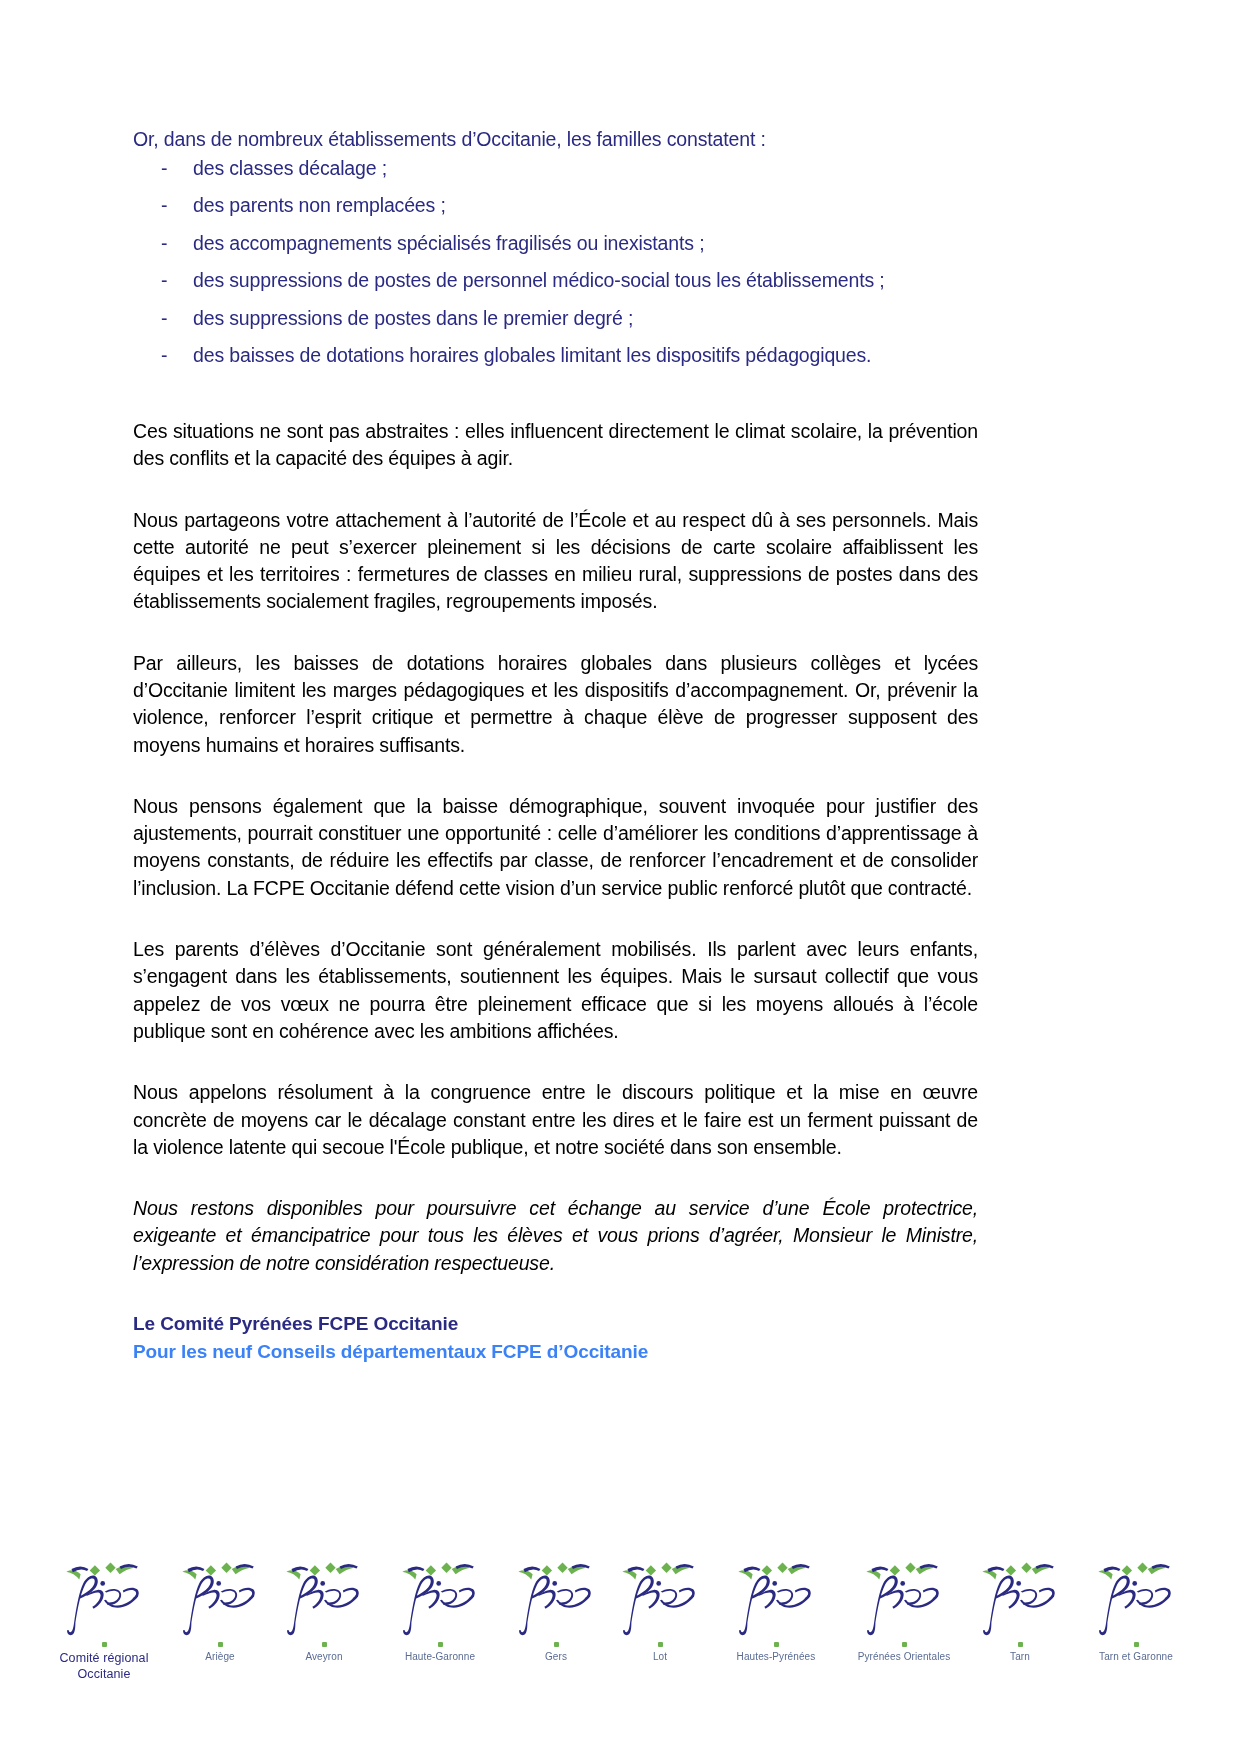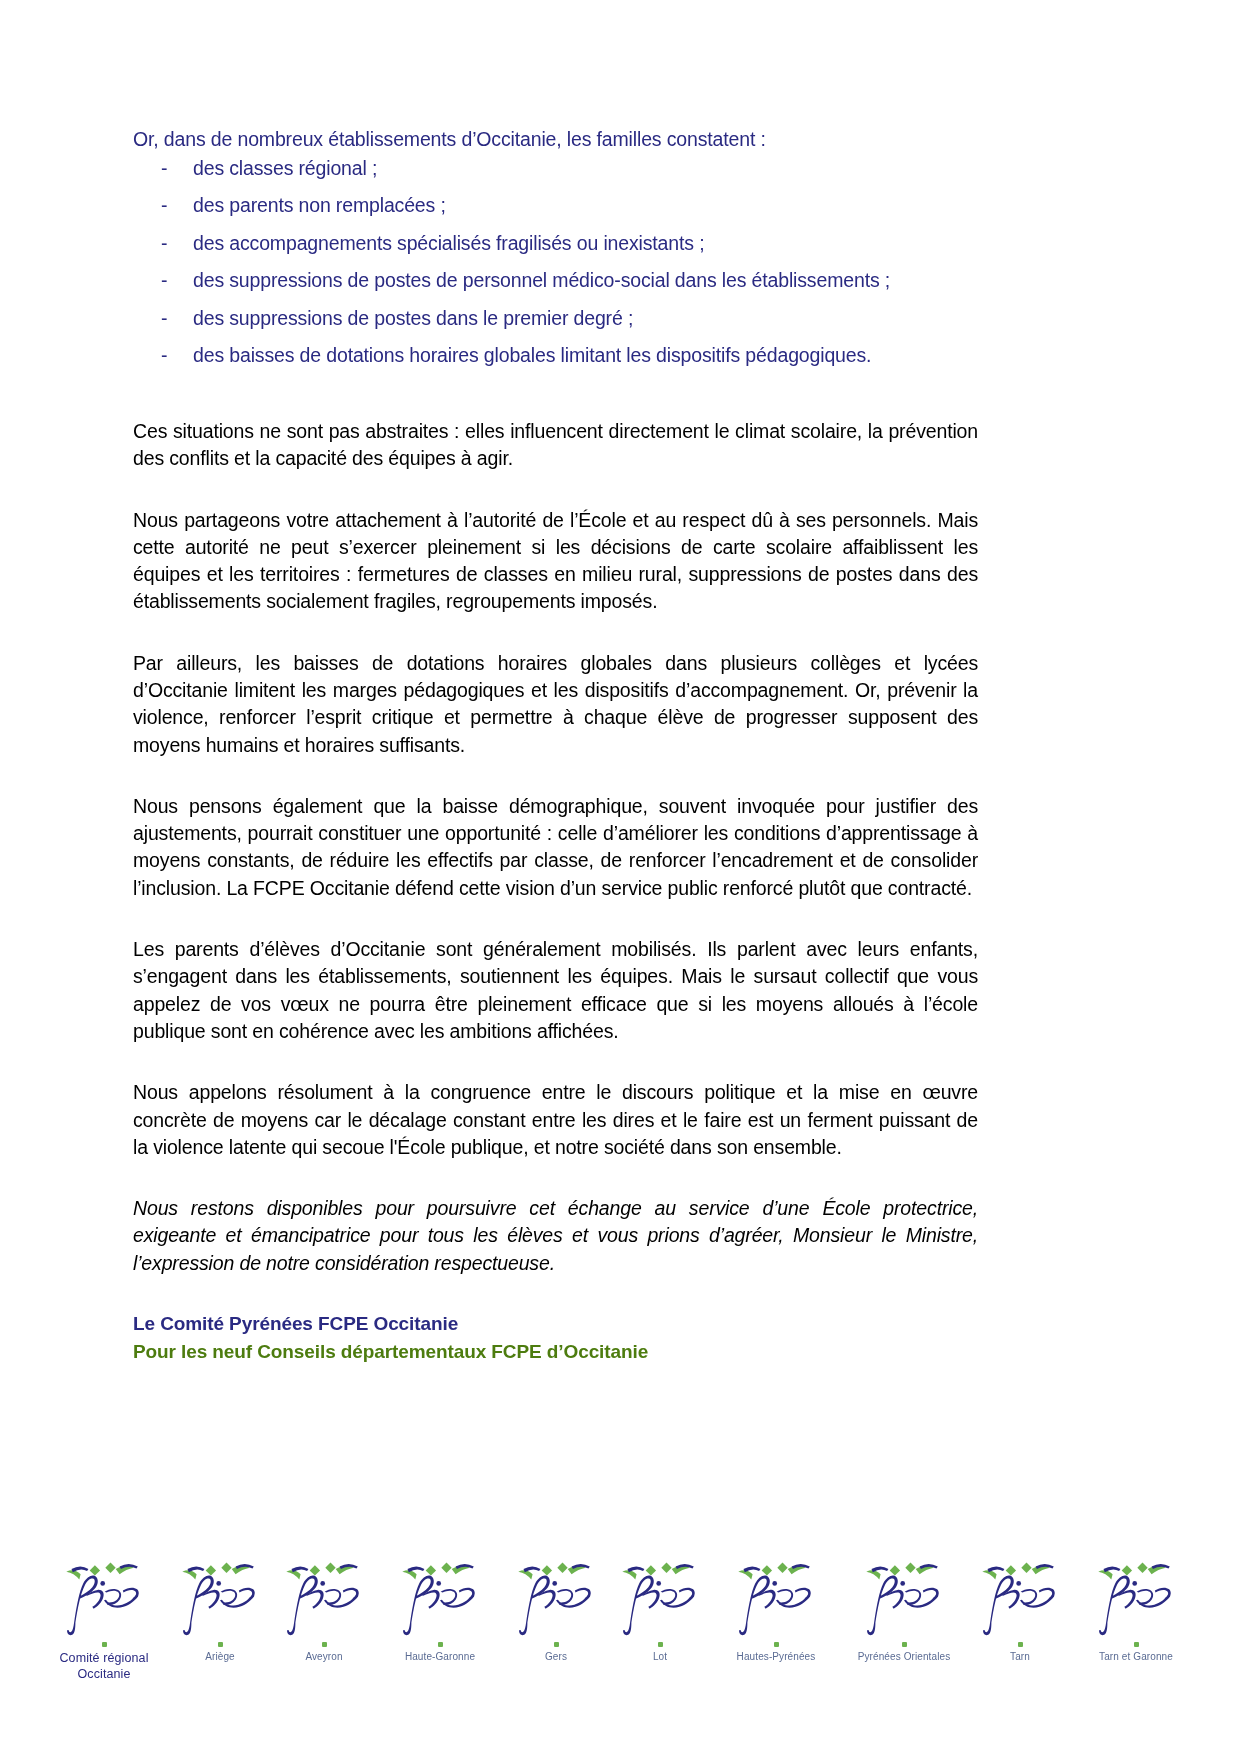--- a/index.html
+++ b/index.html
@@ -85,21 +85,21 @@
   .sig-line1 {
     font-size: 19px;
     font-weight: bold;
     color: #2a2a82;
     letter-spacing: -0.1px;
     margin: 0 0 6px 0;
   }
   .sig-line2 {
     font-size: 19px;
     font-weight: bold;
-    color: #4d7c0f;
+    color: #3b82f6;
     letter-spacing: -0.1px;
     margin: 0;
   }
 
   
   .logo-strip {
     position: absolute;
     left: 40px;
     top: 1558px;
     width: 1160px;
@@ -145,33 +145,33 @@
 
 <div class="page">
 
   <div class="content">
 
     <p class="lead">Or, dans de nombreux établissements d’Occitanie, les familles constatent :</p>
 
     <ul class="bullets">
       <li>
         <span class="dash">-</span>
-        <span class="btext">des classes régional ;</span>
+        <span class="btext">des classes décalage ;</span>
       </li>
       <li>
         <span class="dash">-</span>
         <span class="btext">des parents non remplacées ;</span>
       </li>
       <li>
         <span class="dash">-</span>
         <span class="btext">des accompagnements spécialisés fragilisés ou inexistants ;</span>
       </li>
       <li>
         <span class="dash">-</span>
-        <span class="btext">des suppressions de postes de personnel médico-social dans les établissements ;</span>
+        <span class="btext">des suppressions de postes de personnel médico-social tous les établissements ;</span>
       </li>
       <li>
         <span class="dash">-</span>
         <span class="btext">des suppressions de postes dans le premier degré ;</span>
       </li>
       <li>
         <span class="dash">-</span>
         <span class="btext">des baisses de dotations horaires globales limitant les dispositifs pédagogiques.</span>
       </li>
     </ul>

